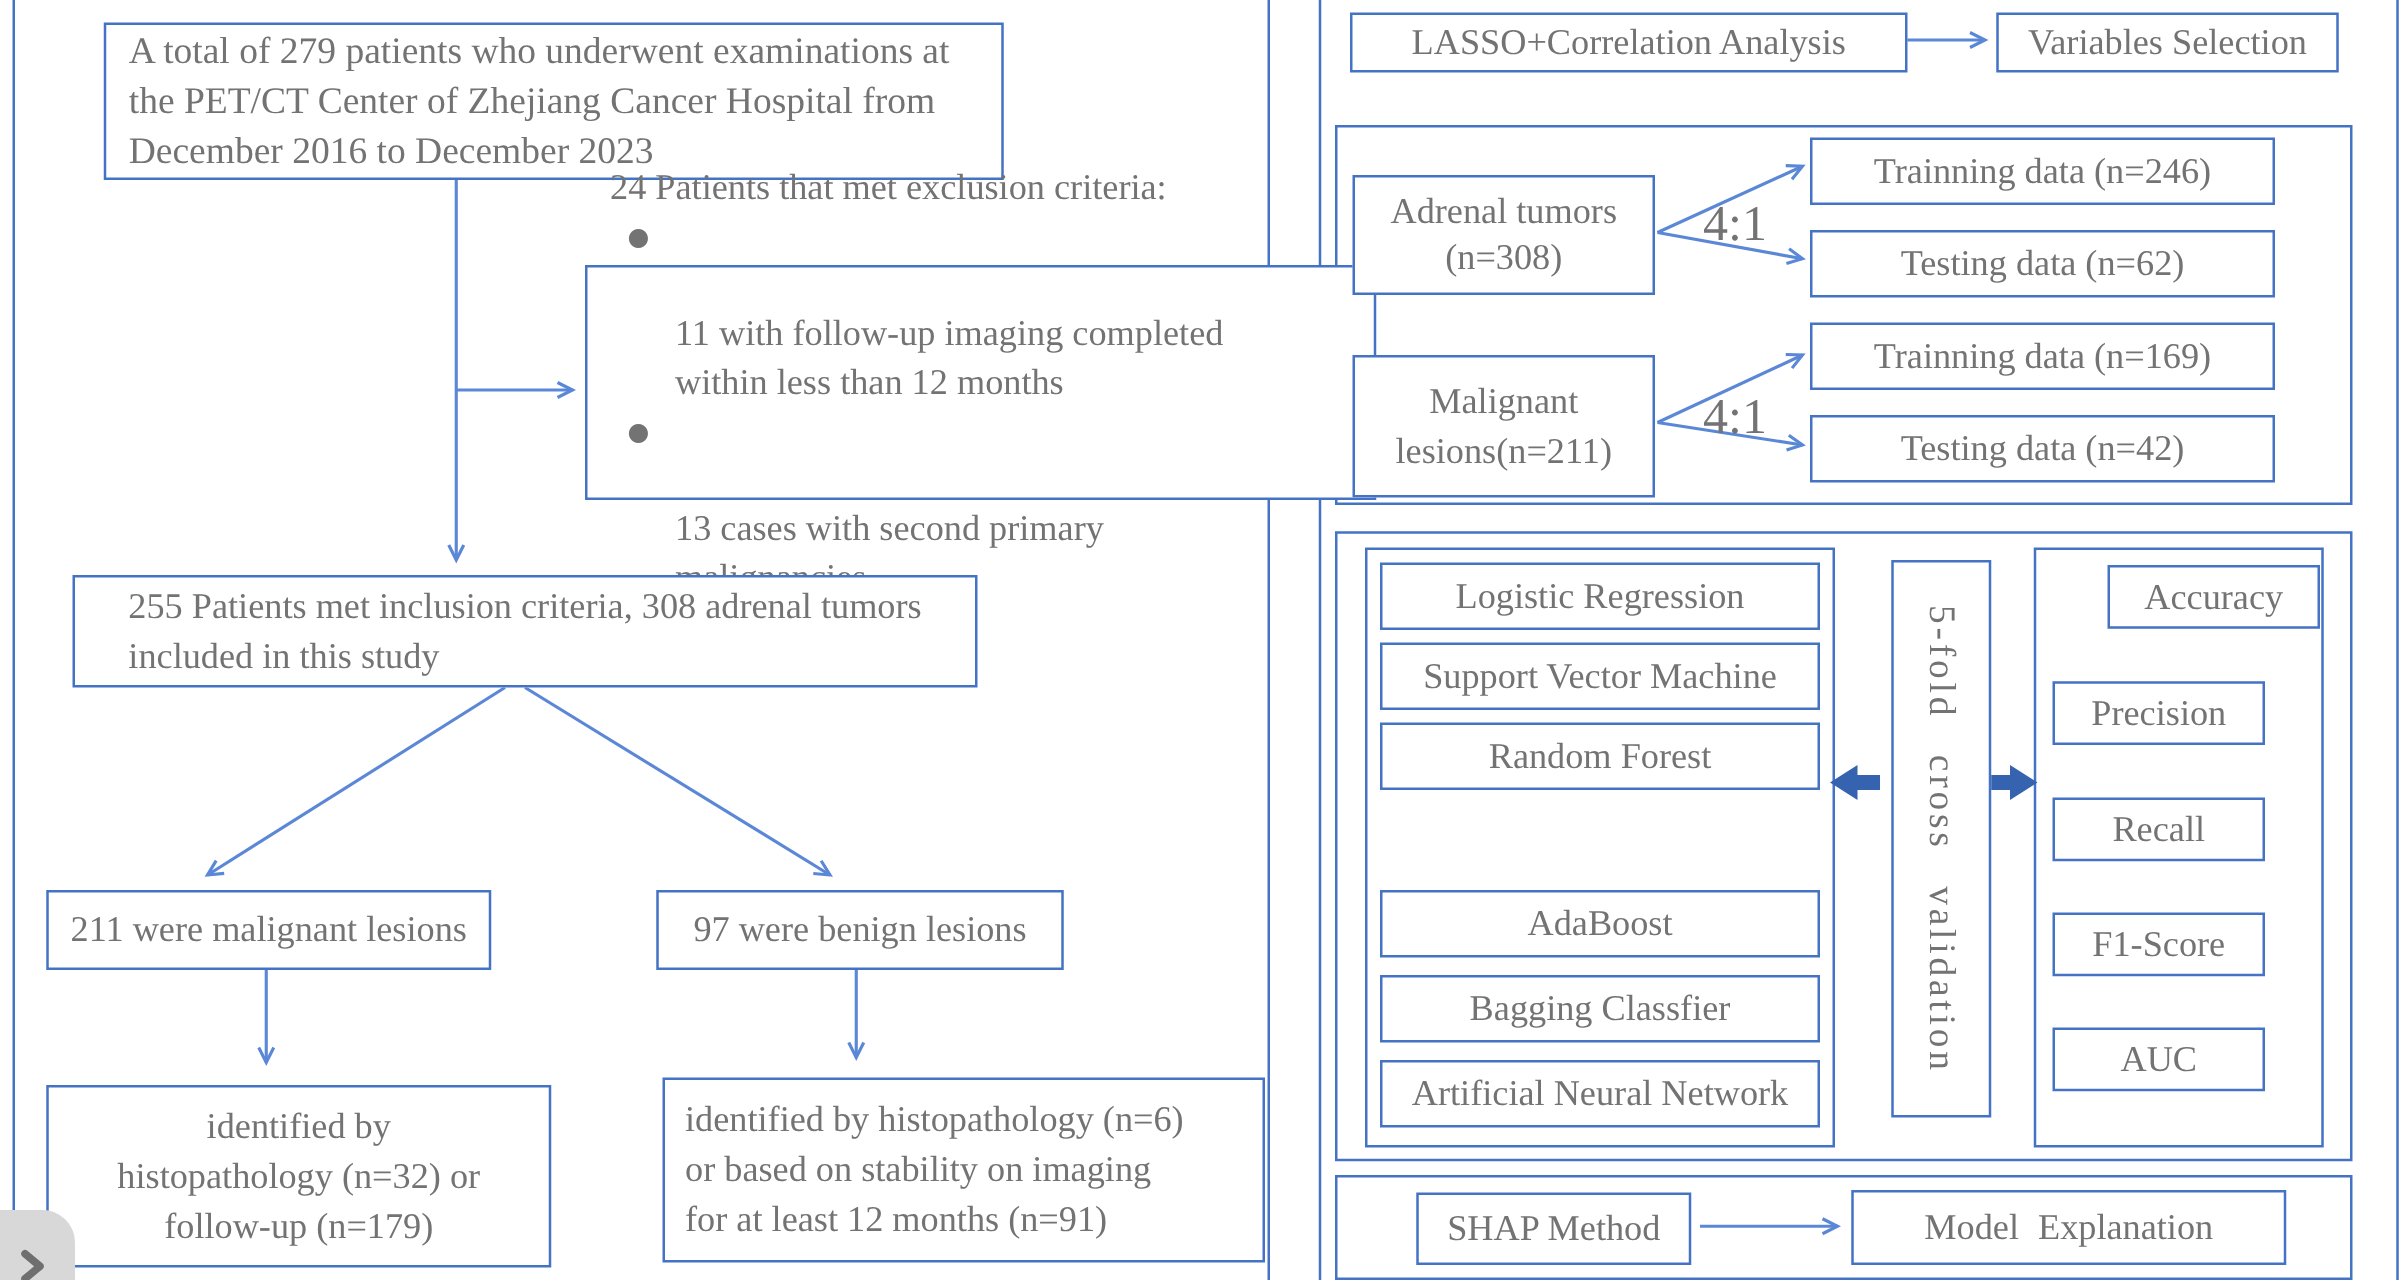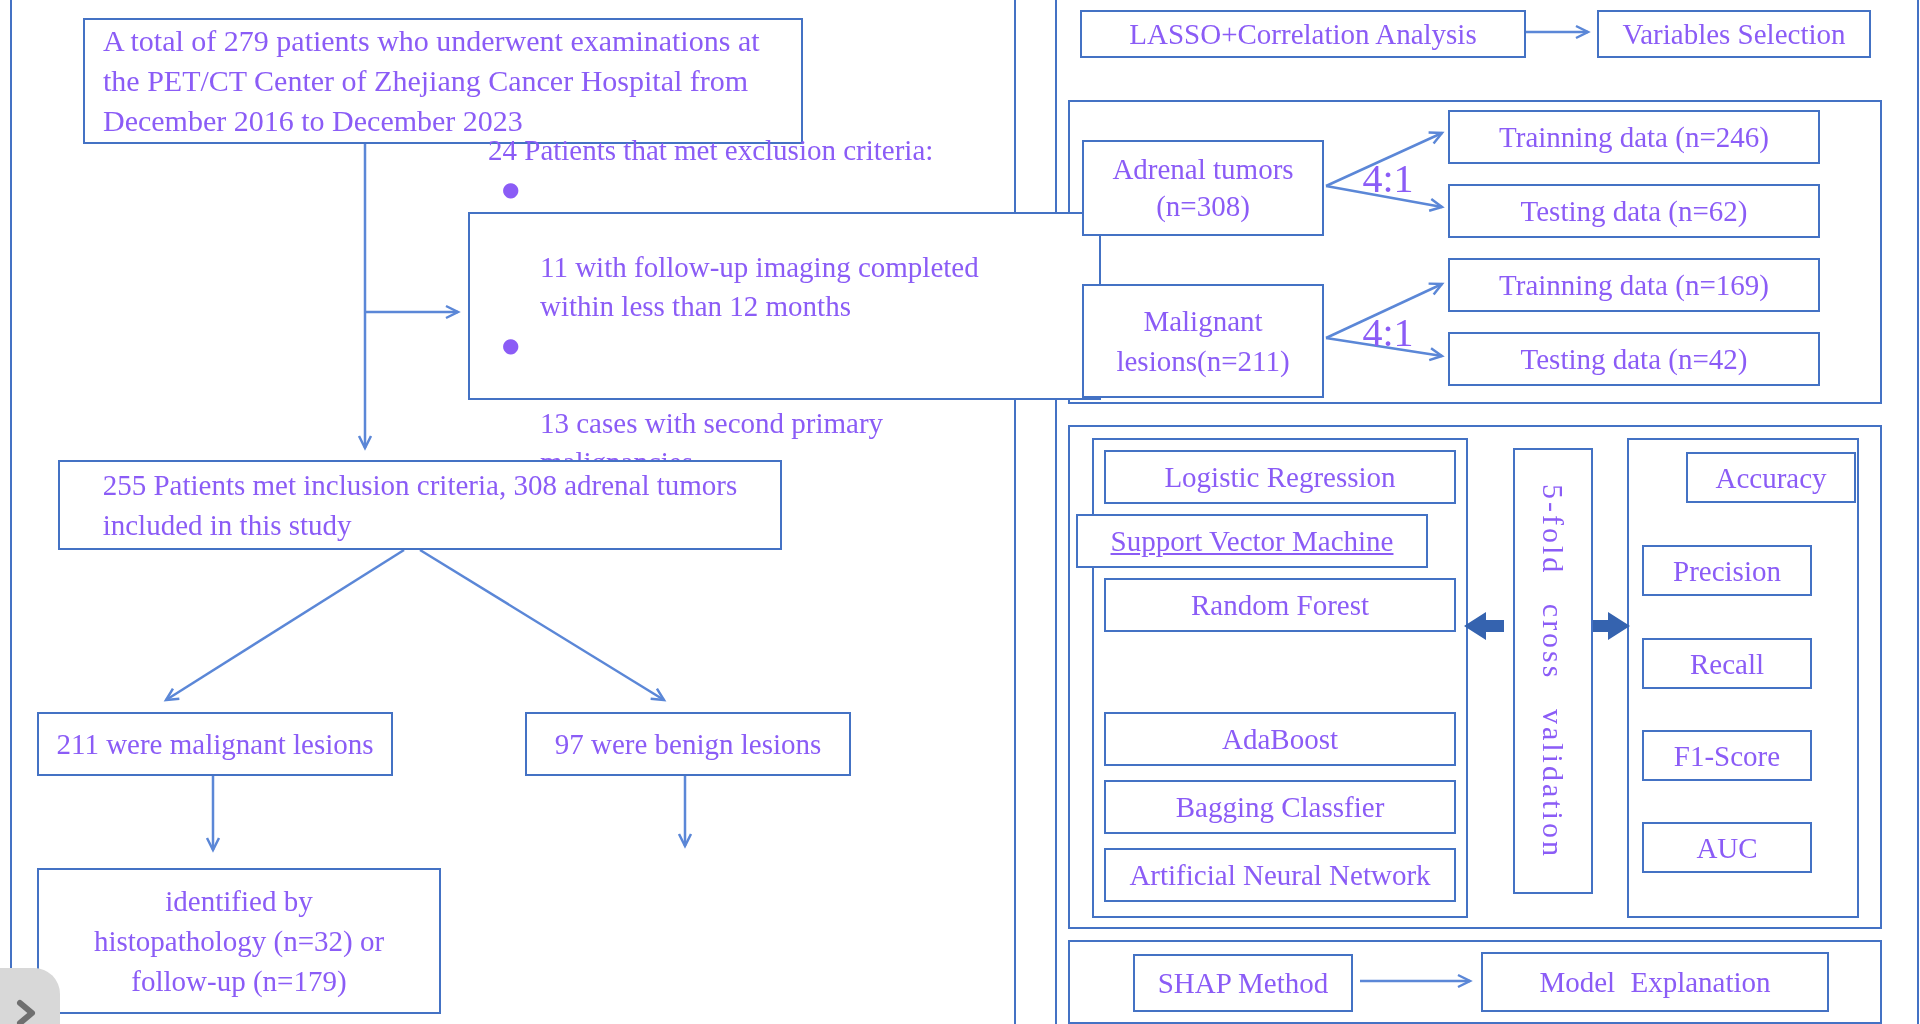--- a/index.html
+++ b/index.html
@@ -1,17 +1,17 @@
 <!DOCTYPE html>
 <html><head>
 <meta charset="utf-8">
 <style>
   html,body{margin:0;padding:0;background:#fff;}
   .stage{position:relative;width:1920px;height:1024px;background:#ffffff;overflow:hidden;
-         font-family:"Liberation Serif","DejaVu Serif",serif;color:#8b5cf6;}
+         font-family:"Liberation Serif","DejaVu Serif",serif;color:#737373;}
   .panel{position:absolute;border:2px solid #4472C4;background:transparent;}
   .sectionbox{position:absolute;border:2px solid #4472C4;background:#fff;}
   .box{position:absolute;border:2px solid #4472C4;background:#fff;display:flex;
        align-items:center;justify-content:center;text-align:center;
        font-size:29px;line-height:40px;white-space:pre-line;}
   .al{justify-content:flex-start;text-align:left;}
   .arrows{position:absolute;left:0;top:0;pointer-events:none;}
   .excl{flex-direction:column;align-items:flex-start;justify-content:center;
         text-align:left;padding:10px 18px;box-sizing:border-box;}
   .excl-item{position:relative;padding-left:52px;}
@@ -90,20 +90,23 @@
 included in this study</span></div>
 
   <div class="box" style="left:37px;top:712px;width:352px;height:60px;"><span>211 were malignant lesions</span></div>
 
   <div class="box" style="left:525px;top:712px;width:322px;height:60px;"><span>97 were benign lesions</span></div>
 
   <div class="box" style="left:37px;top:868px;width:400px;height:142px;"><span>identified by
 histopathology (n=32) or
 follow-up (n=179)</span></div>
 
+  <div class="box al" style="left:530px;top:862px;width:446px;height:144px;padding:0 16px;"><span>identified by histopathology (n=6)
+or based on stability on imaging
+for at least 12 months (n=91)</span></div>
 
   <div class="box" style="left:1080px;top:10px;width:442px;height:44px;"><span>LASSO+Correlation Analysis</span></div>
 
   <div class="box" style="left:1597px;top:10px;width:270px;height:44px;"><span>Variables Selection</span></div>
 
   <div class="box" style="left:1082px;top:140px;width:238px;height:92px;line-height:37px;"><span>Adrenal tumors
 (n=308)</span></div>
   <div class="ratio" style="left:1352px;top:152px;width:72px;height:52px;">
       <span>4:1</span>
     </div>
@@ -112,21 +115,21 @@
 
   <div class="box" style="left:1082px;top:284px;width:238px;height:110px;line-height:40px;"><span>Malignant
 lesions(n=211)</span></div>
   <div class="ratio" style="left:1352px;top:306px;width:72px;height:52px;">
       <span>4:1</span>
     </div>
   <div class="box" style="left:1448px;top:258px;width:368px;height:50px;"><span>Trainning data (n=169)</span></div>
   <div class="box" style="left:1448px;top:332px;width:368px;height:50px;"><span>Testing data (n=42)</span></div>
 
   <div class="box" style="left:1104px;top:450px;width:348px;height:50px;"><span>Logistic Regression</span></div>
-  <div class="box" style="left:1076px;top:514px;width:348px;height:50px;text-decoration:underline;"><span>Support Vector Machine</span></div>
+  <div class="box" style="left:1104px;top:514px;width:348px;height:50px;"><span>Support Vector Machine</span></div>
   <div class="box" style="left:1104px;top:578px;width:348px;height:50px;"><span>Random Forest</span></div>
   <div class="box" style="left:1104px;top:712px;width:348px;height:50px;"><span>AdaBoost</span></div>
   <div class="box" style="left:1104px;top:780px;width:348px;height:50px;"><span>Bagging Classfier</span></div>
   <div class="box" style="left:1104px;top:848px;width:348px;height:50px;"><span>Artificial Neural Network</span></div>
 
   <div class="cvbox" style="left:1513px;top:448px;width:76px;height:442px;">
     <span class="cvtext">5-fold cross validation</span>
   </div>
 
   <div class="box" style="left:1642px;top:452px;width:166px;height:47px;margin-left:44px;"><span>Accuracy</span></div>

